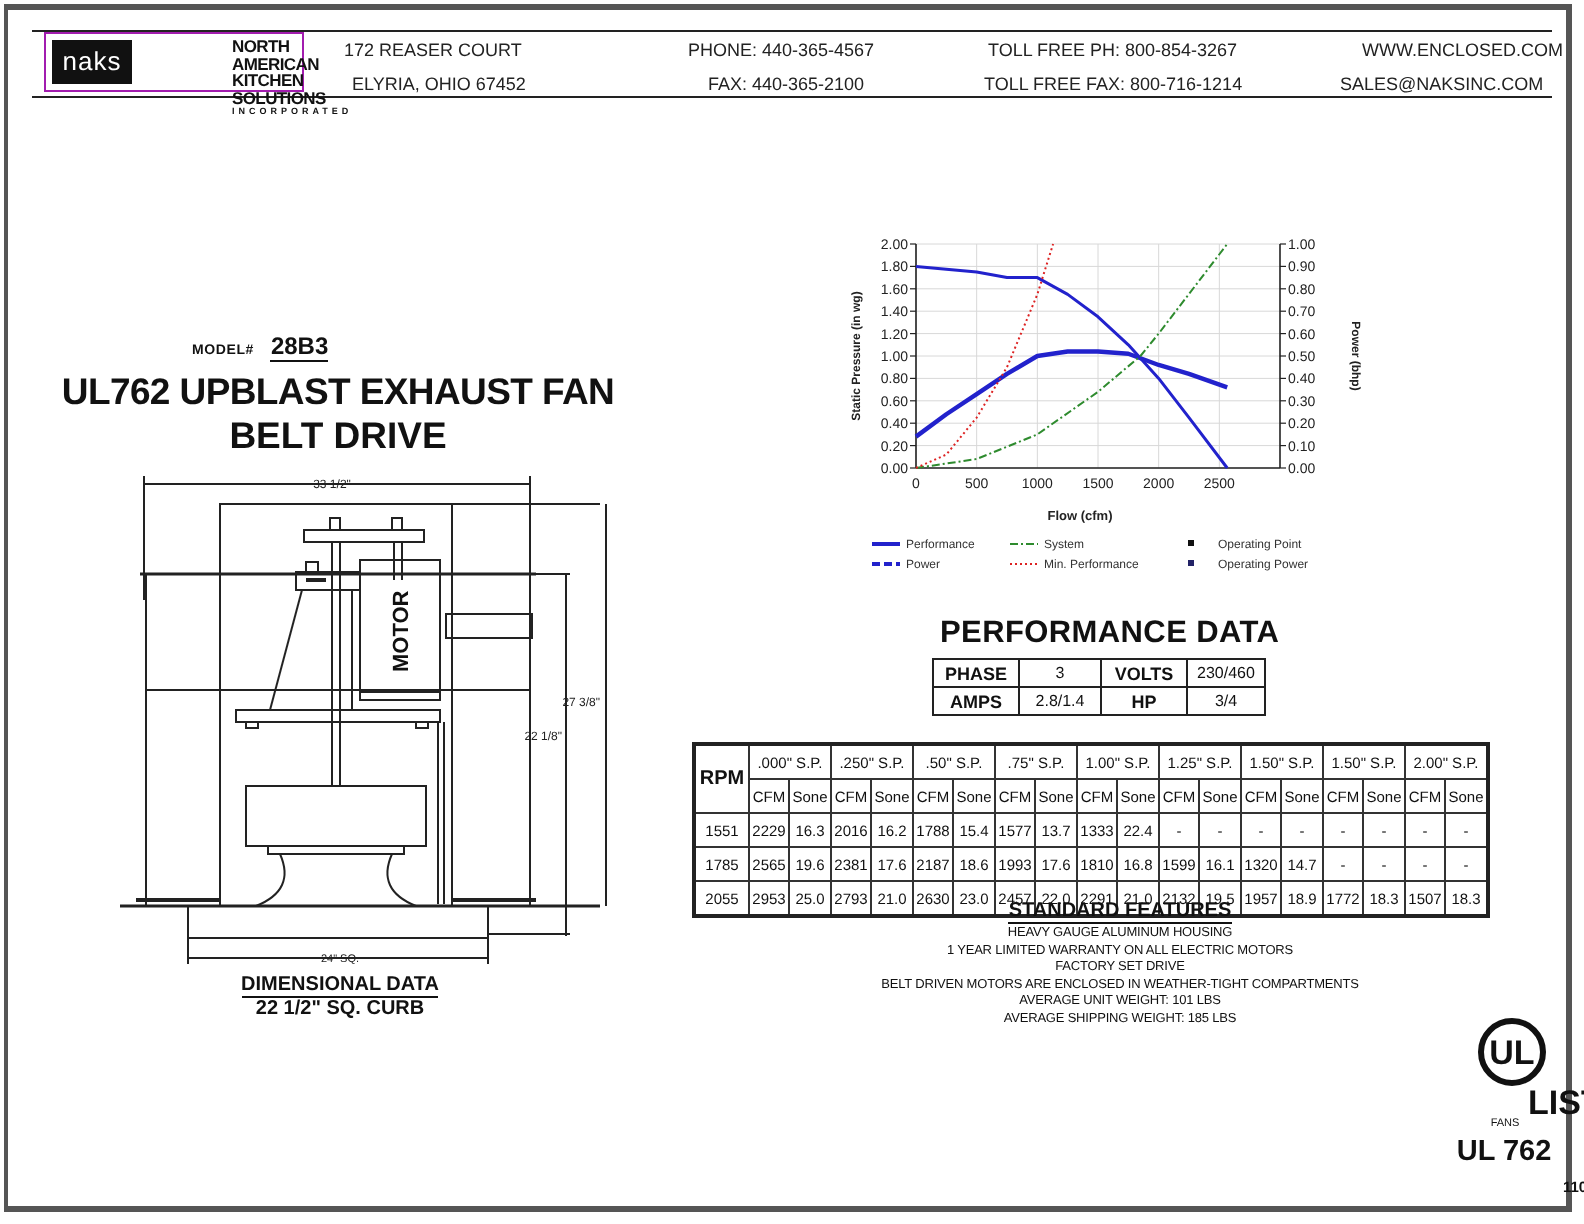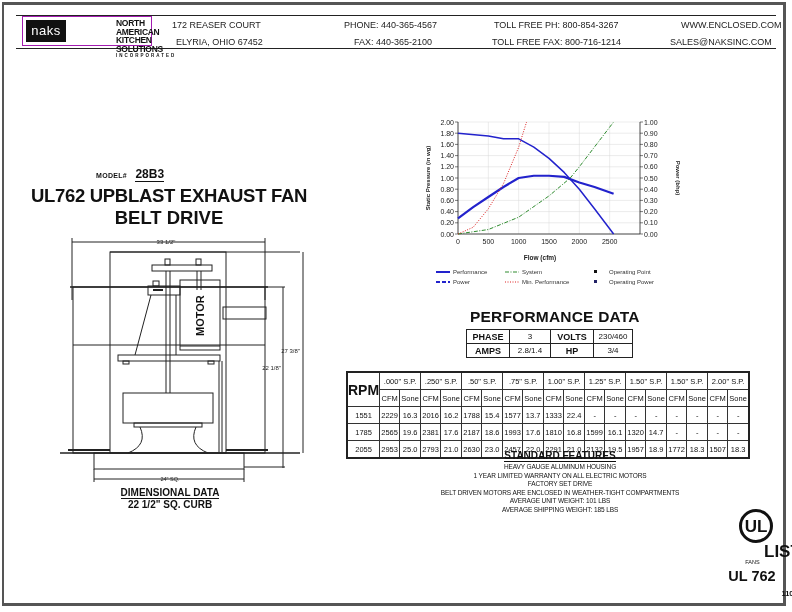--- a/index.html
+++ b/index.html
@@ -20,21 +20,21 @@
   .dim-title { position:absolute; left:60px; top:487px; width:220px; text-align:center; font-size:10px; font-weight:bold; }
   .dim-title span { border-bottom:1px solid #111; }
   .dim-sub { position:absolute; left:60px; top:499px; width:220px; text-align:center; font-size:10px; font-weight:bold; }
   .chart { position:absolute; left:420px; top:112px; width:270px; height:185px; }
   .perf-title { position:absolute; left:470px; top:308px; font-size:15.5px; font-weight:bold; letter-spacing:0.2px; }
   table.spec { position:absolute; left:466px; top:329px; border-collapse:collapse; font-size:8px; }
   table.spec td { border:1.5px solid #222; text-align:center; padding:0; height:13px; }
   table.spec td.b { font-weight:bold; font-size:9px; }
   table.perf { position:absolute; left:346px; top:371px; border-collapse:collapse; font-size:7.5px; border:2px solid #222; }
   table.perf td { border:1px solid #333; text-align:center; padding:0; height:16px; }
-  table.perf td.rpm-h { font-weight:bold; font-size:14px; width:26px; }
+  table.perf td.rpm-h { font-weight:bold; font-size:10px; width:26px; }
   .feat-title { position:absolute; left:400px; top:450px; width:320px; text-align:center; font-size:10px; font-weight:bold; }
   .feat-title span { border-bottom:1px solid #111; }
   .feat-list { position:absolute; left:400px; top:463px; width:320px; text-align:center; font-size:6.5px; line-height:8.5px; letter-spacing:-0.1px; }
   .ul-logo { position:absolute; left:738px; top:508px; width:36px; height:36px; }
   .ul-listed { position:absolute; left:764px; top:542px; width:55px; font-size:17px; font-weight:bold; }
   .ul-fans { position:absolute; left:730px; top:559px; width:45px; text-align:center; font-size:5.5px; }
   .ul-std { position:absolute; left:724px; top:568px; width:56px; text-align:center; font-size:14.5px; font-weight:bold; }
   .doc-code { position:absolute; left:728px; top:589px; width:52px; text-align:center; font-size:7.5px; font-weight:bold;margin-left:46px; }
 </style>
 </head>

